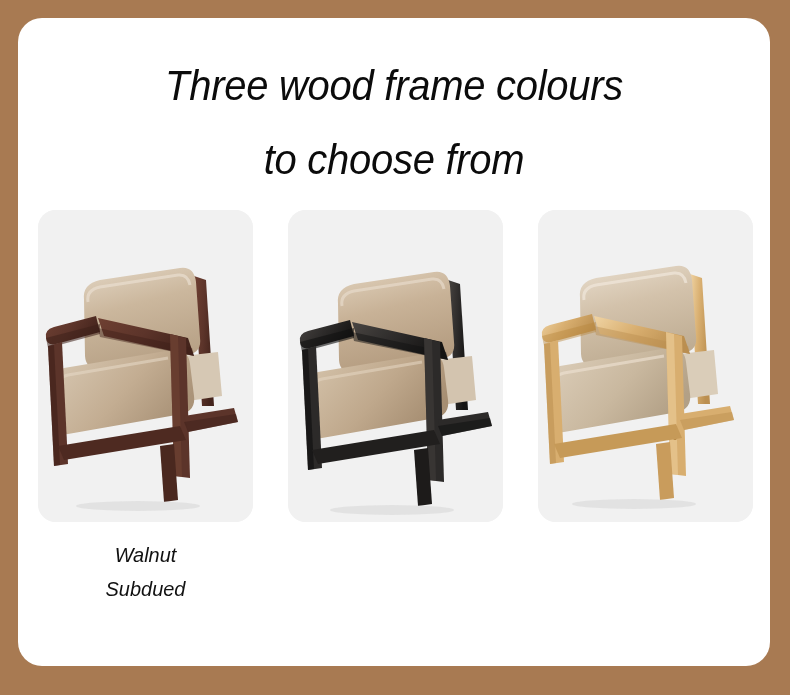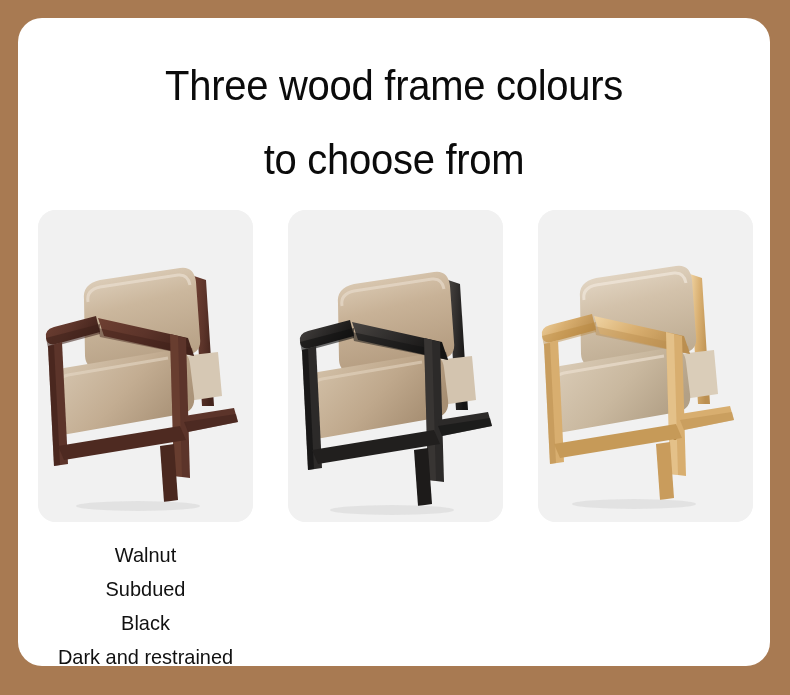--- a/index.html
+++ b/index.html
@@ -17,20 +17,21 @@
     background:#a87a52;
   }
 
   
   #card {
     position:absolute;
     left:18px; top:18px;
     width:752px; height:648px;
     background:#ffffff;
     border-radius:24px;
+    font-style:italic;
   }
 
   
   #heading {
     position:absolute;
     left:0; top:30px;
     width:752px;
     text-align:center;
     color:#0b0b0b;
   }
@@ -65,21 +66,20 @@
   
   .chair-svg { position:absolute; left:0; top:0; width:215px; height:312px; display:block; }
 
   
   #captions {
     position:absolute;
     left:20px; top:520px;
     width:715px;
     display:flex;
     justify-content:flex-start;
-    flex-direction:column;
   }
   .cap {
     width:215px;
     text-align:center;
     color:#111;
   }
   .cap-title {
     display:block;
     font-size:21px;
     line-height:34px;
@@ -251,20 +251,16 @@
         </svg>
       </div>
 
     </div>
 
     <div id="captions">
       <div class="cap">
         <span class="cap-title">Walnut</span>
         <span class="cap-sub">Subdued</span>
       </div>
-      <div class="cap">
-        <span class="cap-title">Black</span>
-        <span class="cap-sub">Dark and restrained</span>
-      </div>
     </div>
 
   </div>
 </div>
 
 </body></html>

